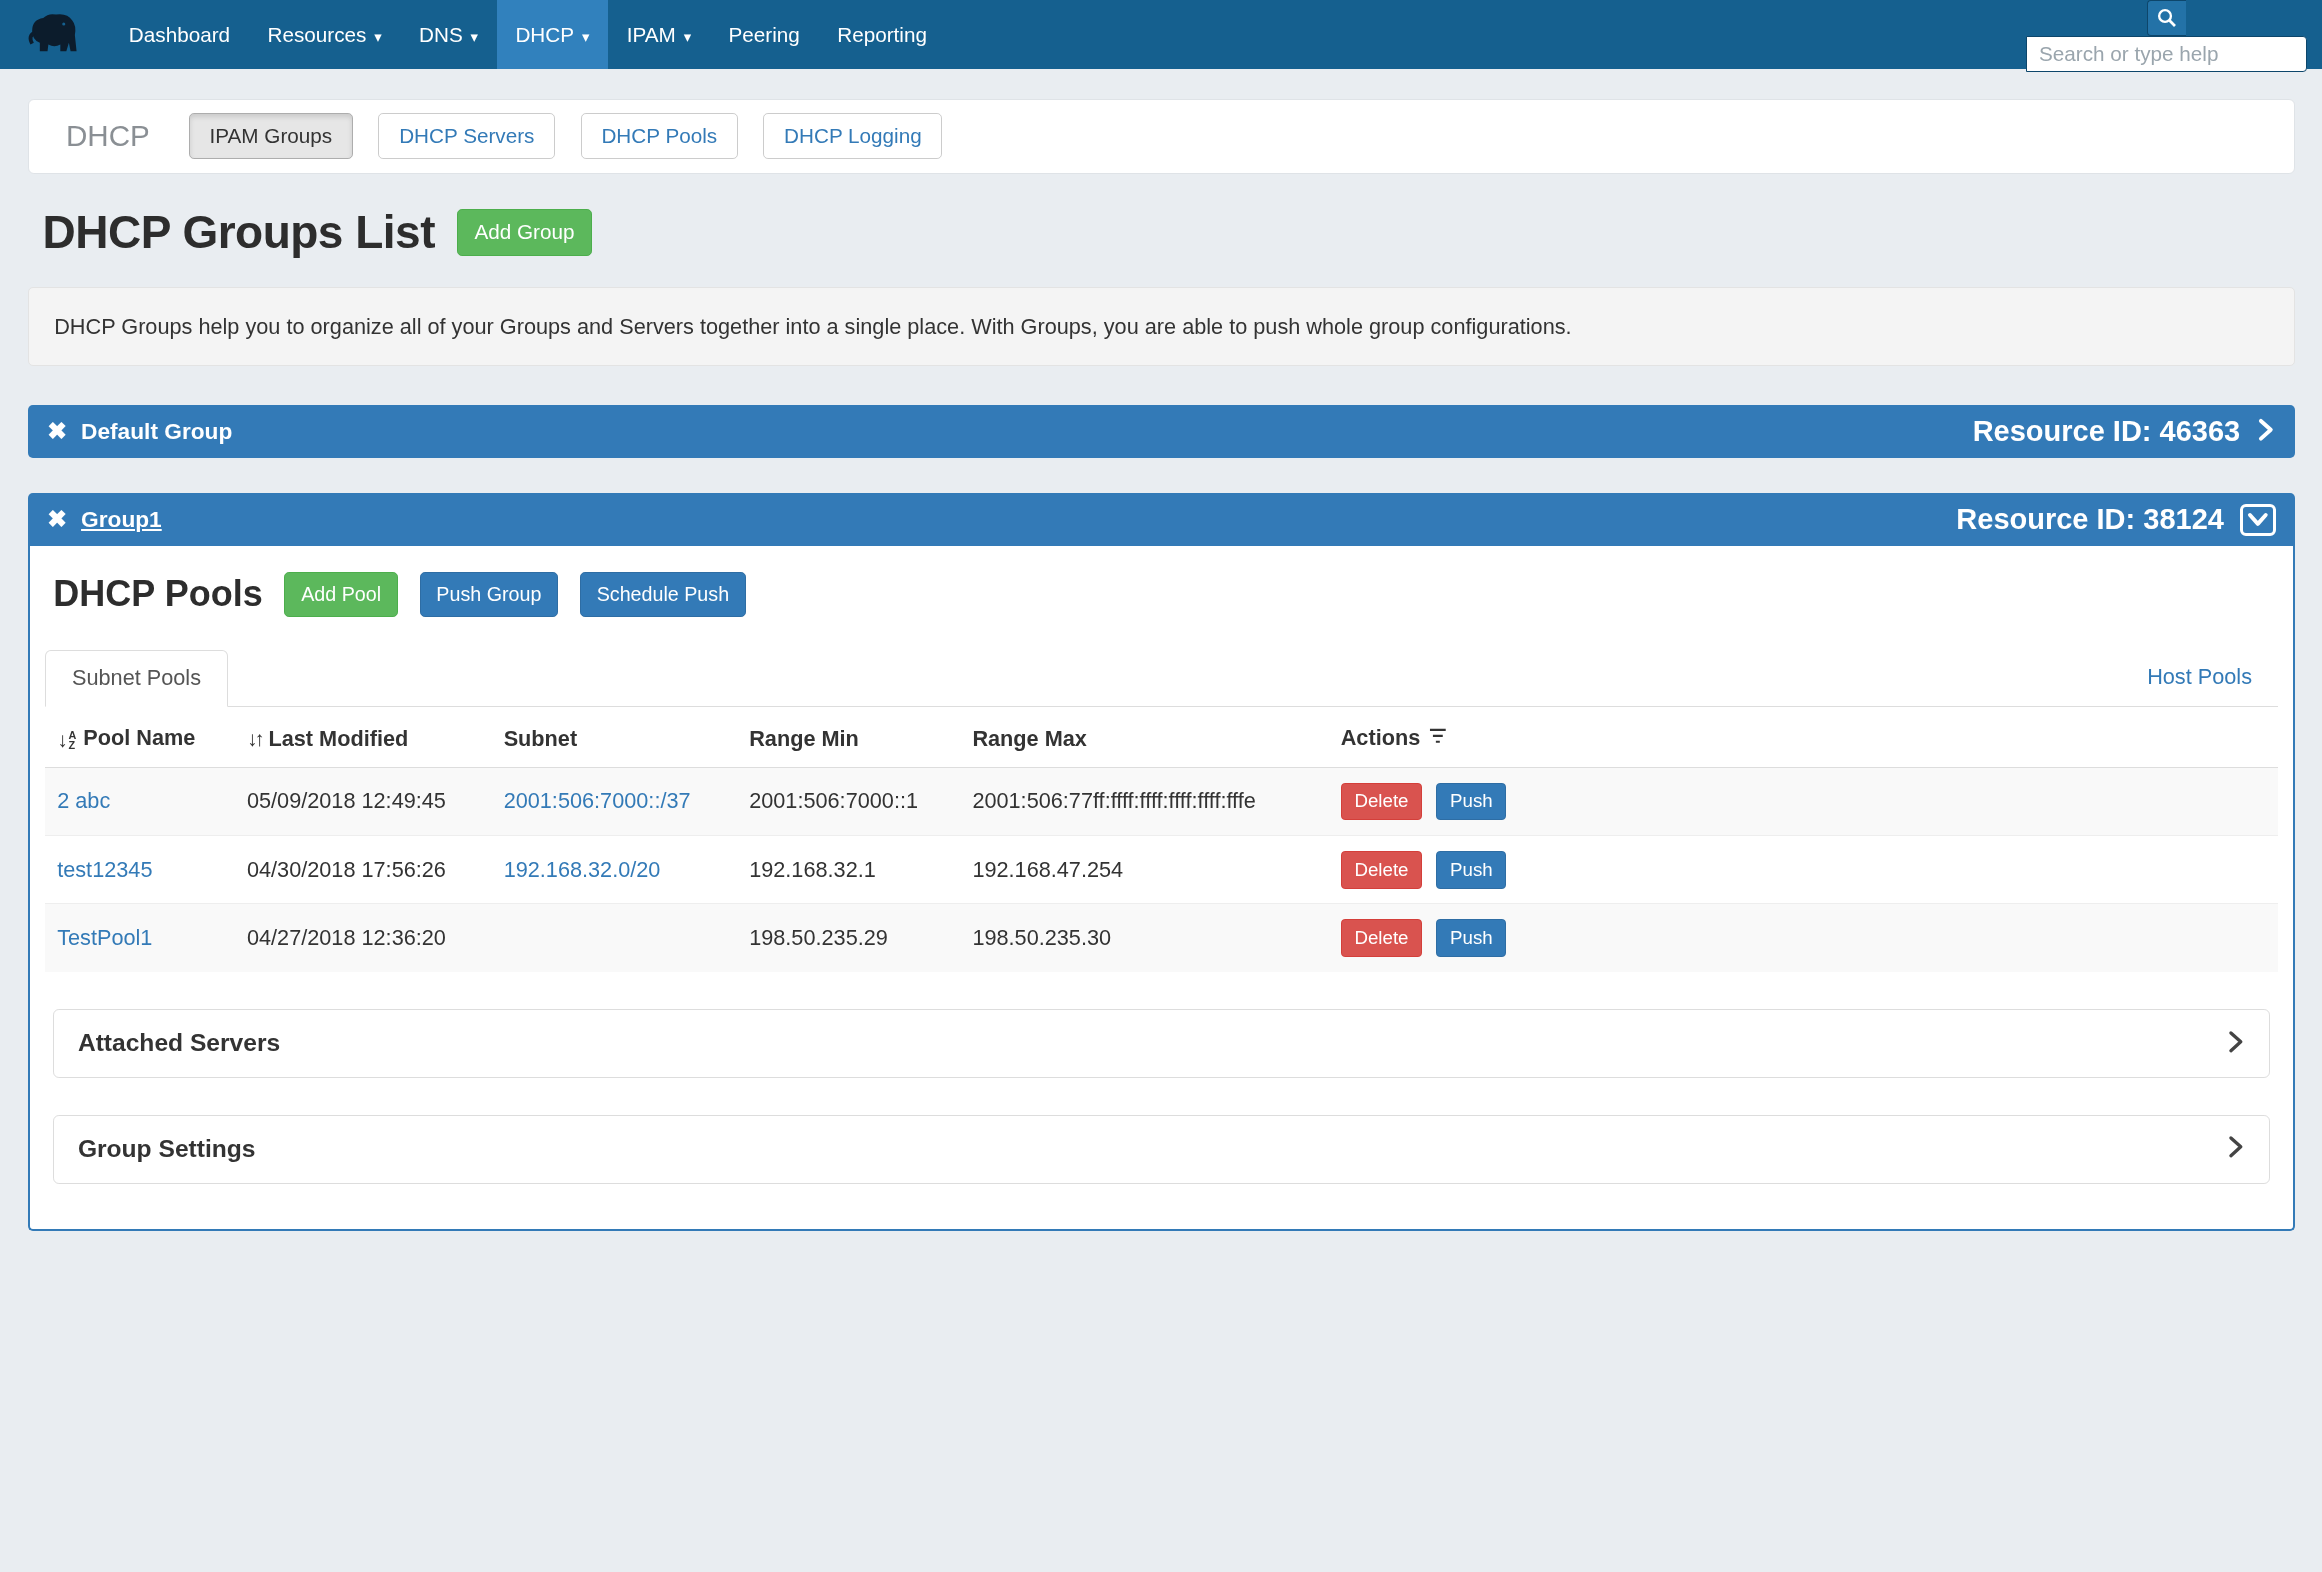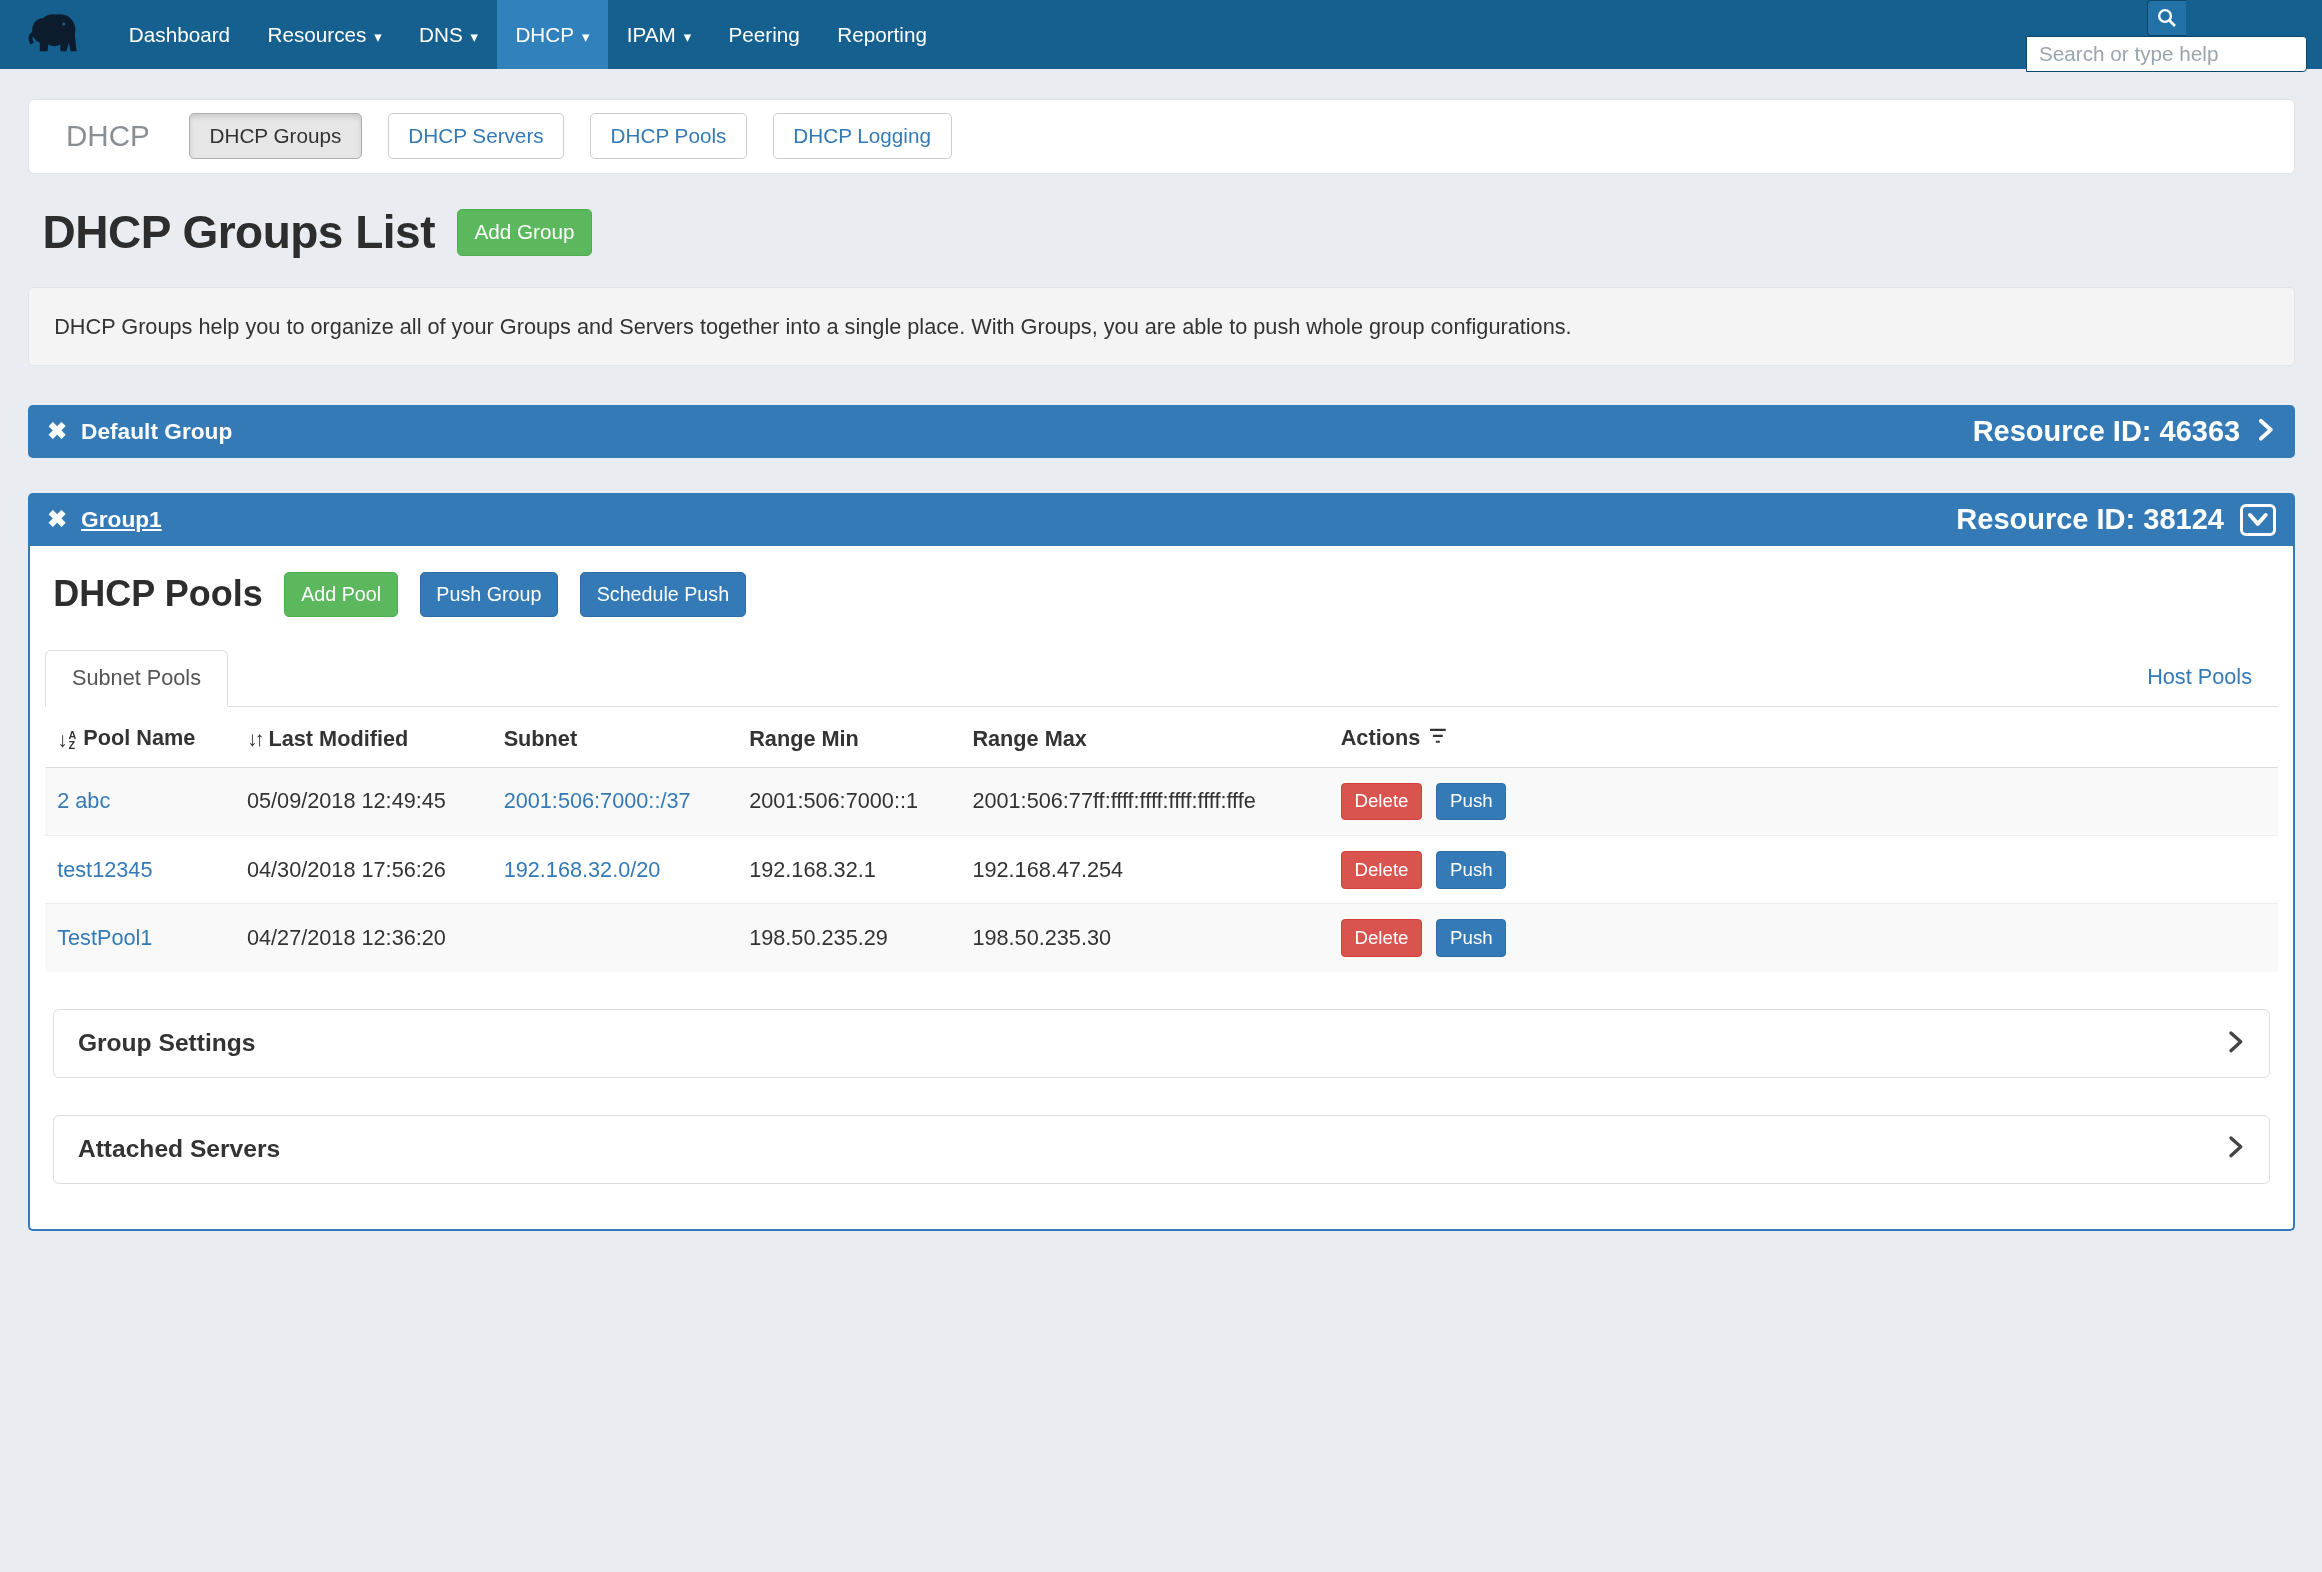--- a/index.html
+++ b/index.html
@@ -175,21 +175,21 @@
         <circle cx="10" cy="10" r="6.5" fill="none" stroke="#fff" stroke-width="2.6"></circle>
         <line x1="15" y1="15" x2="21" y2="21" stroke="#fff" stroke-width="3"></line>
       </svg>
     </span>
     <input class="search-input" placeholder="Search or type help" style="">
   </div>
 </div>
 
 <div class="section-card">
   <span class="section-title">DHCP</span>
-  <button class="btn seg-btn active">DHCP Groups</button>
+  <button class="btn seg-btn active">IPAM Groups</button>
   <button class="btn seg-btn">DHCP Servers</button>
   <button class="btn seg-btn">DHCP Pools</button>
   <button class="btn seg-btn">DHCP Logging</button>
 </div>
 
 <div class="page-title-row">
   <span class="page-title">DHCP Groups List</span>
   <button class="btn btn-success">Add Group</button>
 </div>
 
@@ -295,31 +295,31 @@
         <td>198.50.235.30</td>
         <td>
           <button class="btn btn-danger action-btn">Delete</button>
           <button class="btn btn-primary action-btn">Push</button>
         </td>
       </tr>
     </tbody>
   </table>
 
   <div class="collapse-panel">
+    <span class="panel-label">Attached Servers</span>
+    <span class="chev-right">
+      <svg width="17.7" height="25.6" viewBox="0 0 18 26">
+        <polyline points="4,4 14,13 4,22" fill="none" stroke="#444" stroke-width="3.4" stroke-linecap="round" stroke-linejoin="round"></polyline>
+      </svg>
+    </span>
+  </div>
+
+  <div class="collapse-panel">
     <span class="panel-label">Group Settings</span>
     <span class="chev-right">
       <svg width="17.7" height="25.6" viewBox="0 0 18 26">
         <polyline points="4,4 14,13 4,22" fill="none" stroke="#444" stroke-width="3.4" stroke-linecap="round" stroke-linejoin="round"></polyline>
       </svg>
     </span>
   </div>
 
-  <div class="collapse-panel">
-    <span class="panel-label">Attached Servers</span>
-    <span class="chev-right">
-      <svg width="17.7" height="25.6" viewBox="0 0 18 26">
-        <polyline points="4,4 14,13 4,22" fill="none" stroke="#444" stroke-width="3.4" stroke-linecap="round" stroke-linejoin="round"></polyline>
-      </svg>
-    </span>
-  </div>
-
 </div>
 
 
 </body></html>

